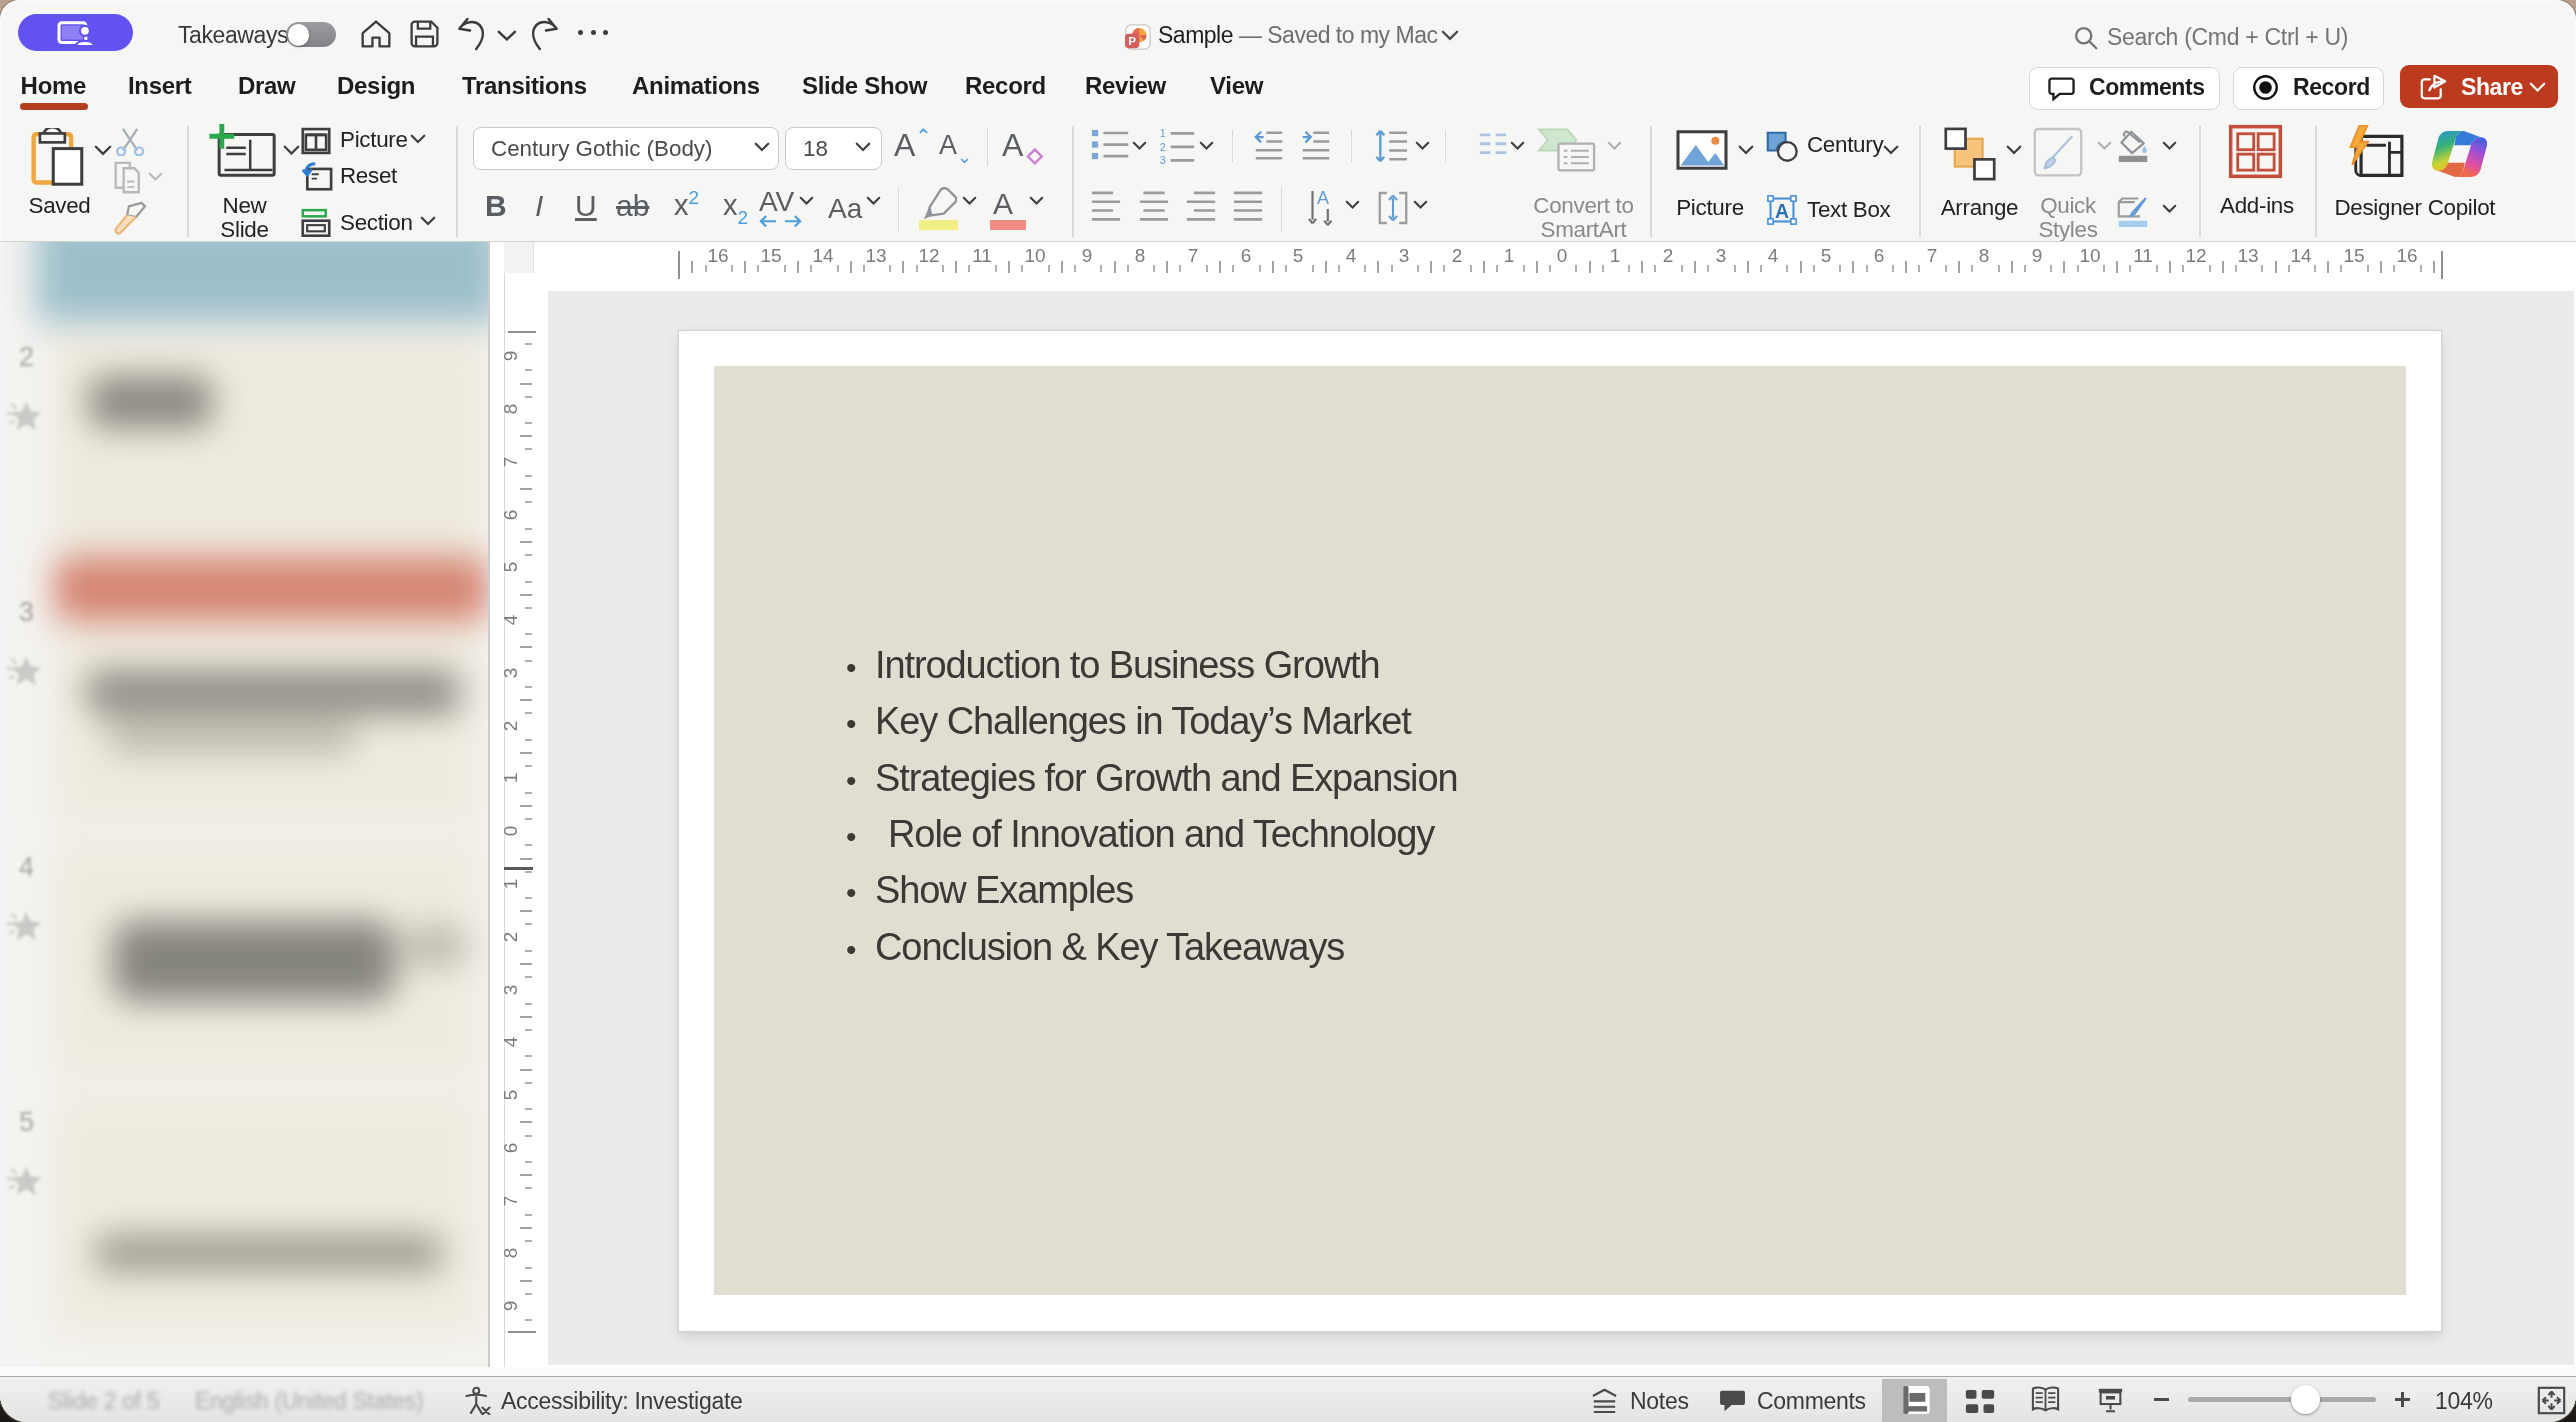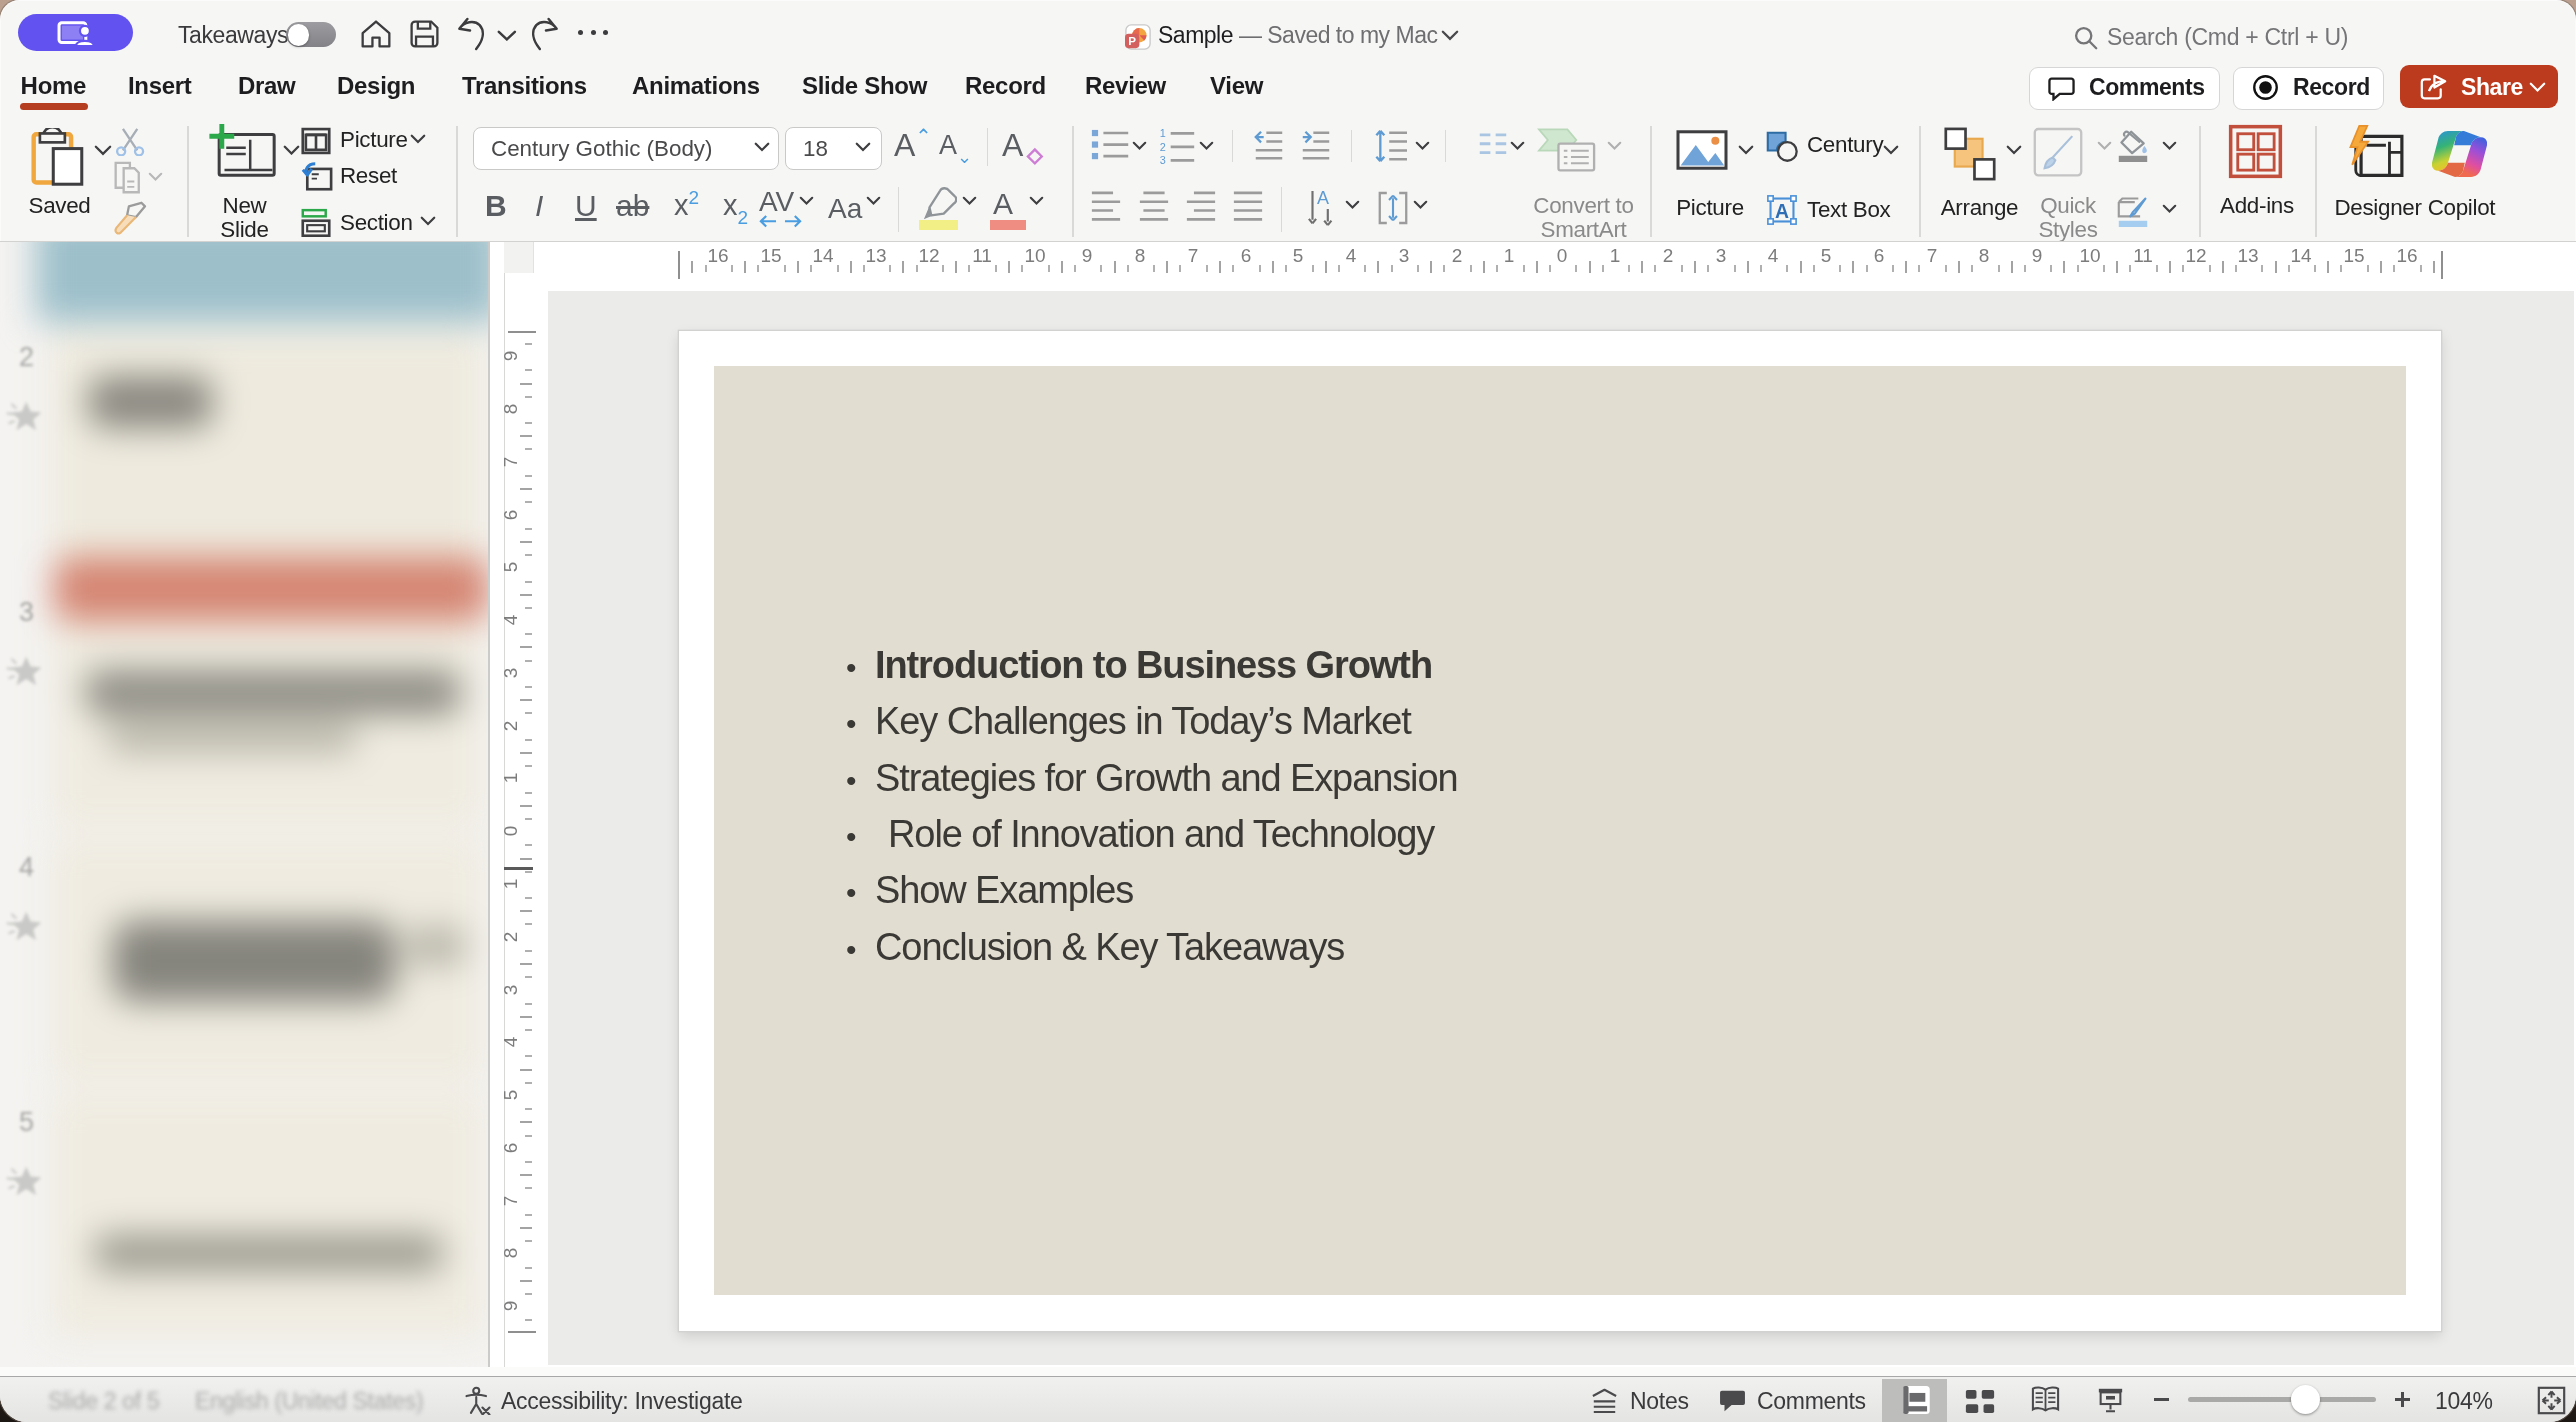--- a/index.html
+++ b/index.html
@@ -470,21 +470,21 @@
     </div>
     <div class="abs" style="left:488px;top:0;width:1.8px;height:1128px;background:#cbcbca;"></div>
 
     <div class="abs" id="canvas" style="left:548px;top:49px;width:2026px;height:1074px;background:#ebebea;"></div>
 
     <div class="abs" style="left:679px;top:89px;width:1762px;height:1000px;background:#fff;box-shadow:0 0 0 1.3px #d2d2d1, 0 4.5px 12.5px rgba(0,0,0,0.13);"></div>
     <div class="abs" style="left:714px;top:124px;width:1692px;height:929px;background:#e2ddd1;"></div>
 
     <div class="abs" style="left:846px;top:404px;width:1342px;font-size:38px;letter-spacing:-1.1px;line-height:1;color:#3b3935;">
       <div class="abs" style="left:0;top:0;"><span style="font-size:30px;">•</span></div>
-        <div class="abs" style="left:29px;top:0;font-weight:bold;">Introduction to Business Growth</div>
+        <div class="abs" style="left:29px;top:0;">Introduction to Business Growth</div>
       <div class="abs" style="left:0;top:56px;"><span style="font-size:30px;">•</span></div>
         <div class="abs" style="left:29px;top:56px;">Key Challenges in Today’s Market</div>
       <div class="abs" style="left:0;top:113px;"><span style="font-size:30px;">•</span></div>
         <div class="abs" style="left:29px;top:113px;">Strategies for Growth and Expansion</div>
       <div class="abs" style="left:0;top:169px;"><span style="font-size:30px;">•</span></div>
         <div class="abs" style="left:42px;top:169px;">Role of Innovation and Technology</div>
       <div class="abs" style="left:0;top:225px;"><span style="font-size:30px;">•</span></div>
         <div class="abs" style="left:29px;top:225px;">Show Examples</div>
       <div class="abs" style="left:0;top:282px;"><span style="font-size:30px;">•</span></div>
         <div class="abs" style="left:29px;top:282px;">Conclusion &amp; Key Takeaways</div>

